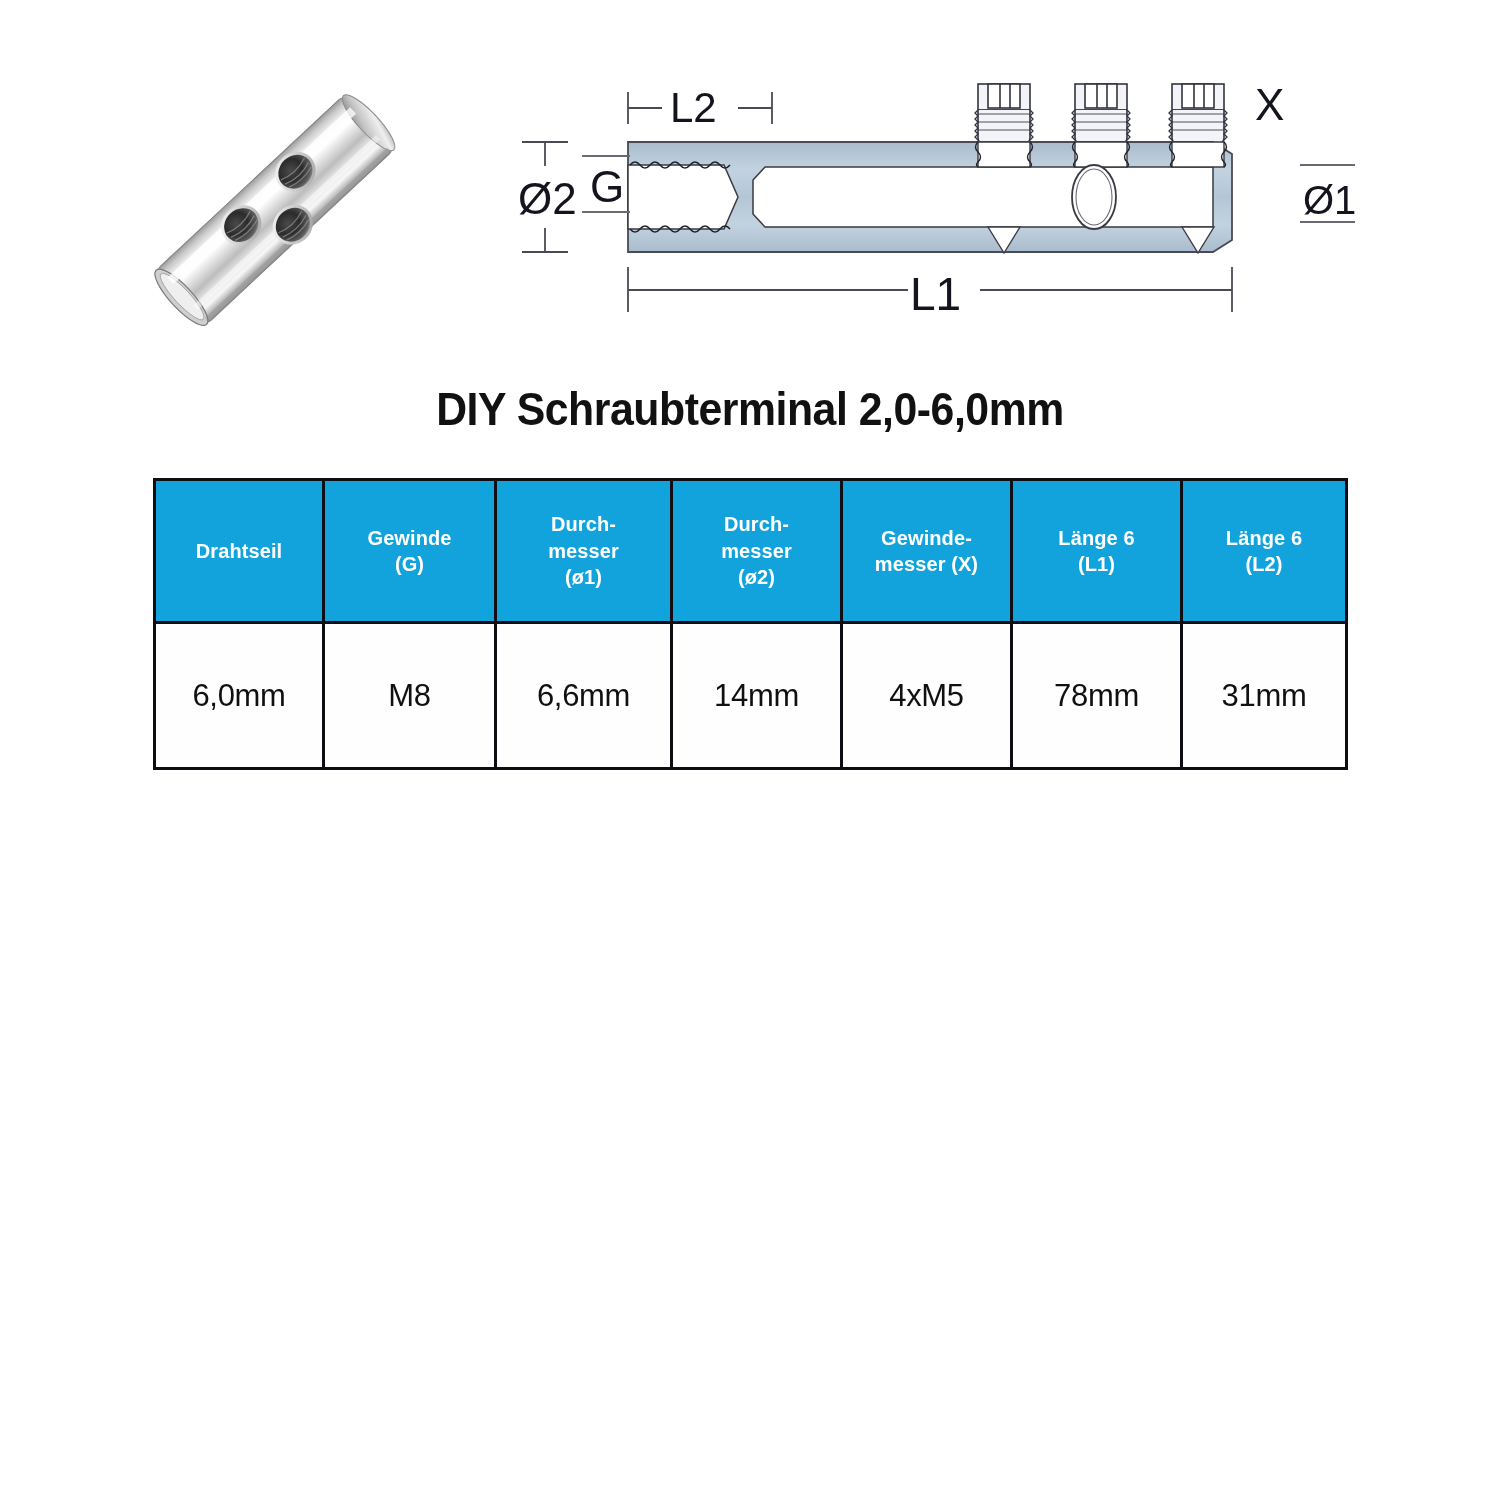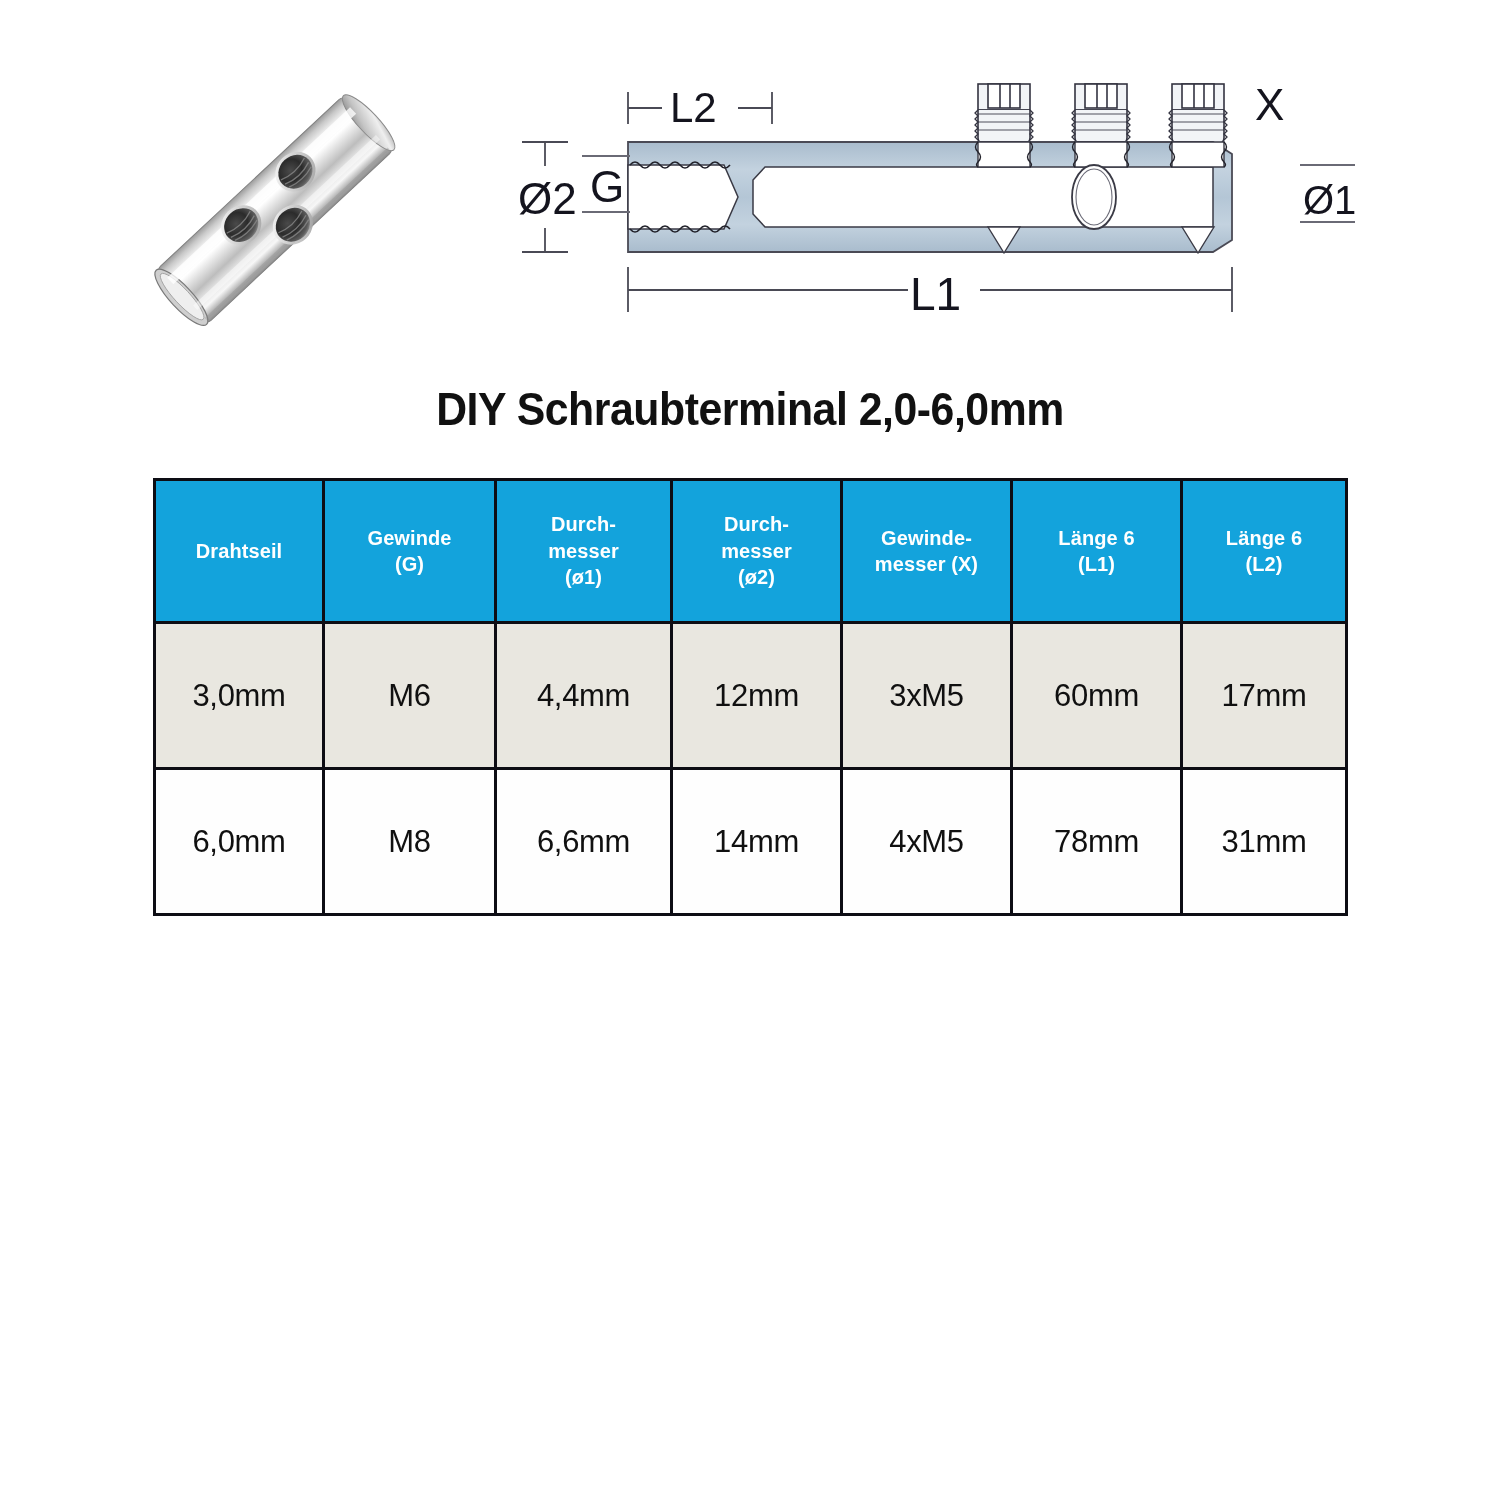--- a/index.html
+++ b/index.html
@@ -353,29 +353,20 @@
         <span class="hdr-line">Länge 6</span>
         <span class="hdr-line">(L1)</span>
       </th>
       <th>
         <span class="hdr-line">Länge 6</span>
         <span class="hdr-line">(L2)</span>
       </th>
     </tr>
   </thead>
   <tbody>
-    <tr class="alt">
-      <td>3,0mm</td>
-      <td>M6</td>
-      <td>4,4mm</td>
-      <td>12mm</td>
-      <td>3xM5</td>
-      <td>60mm</td>
-      <td>17mm</td>
-    </tr>
     <tr>
       <td>6,0mm</td>
       <td>M8</td>
       <td>6,6mm</td>
       <td>14mm</td>
       <td>4xM5</td>
       <td>78mm</td>
       <td>31mm</td>
     </tr>
   </tbody>

